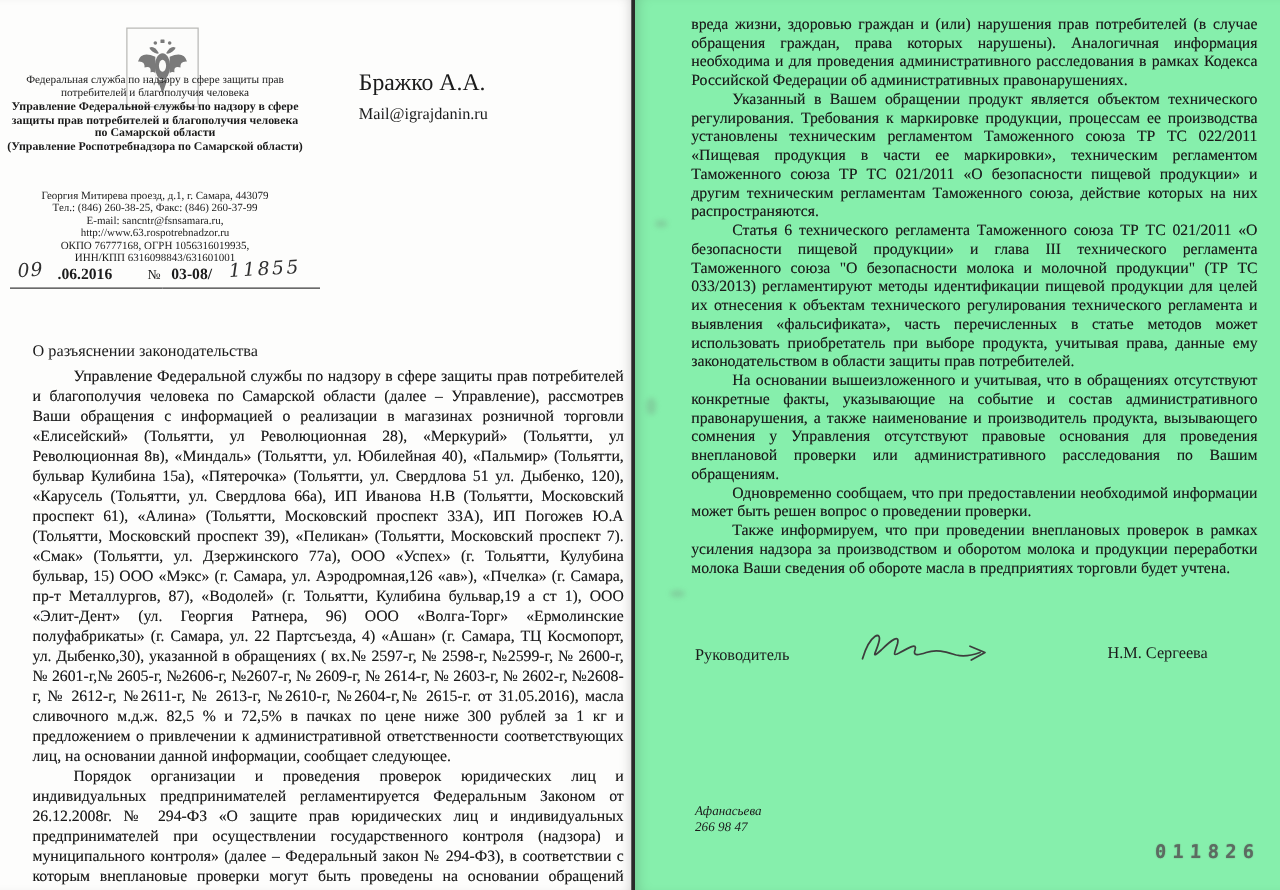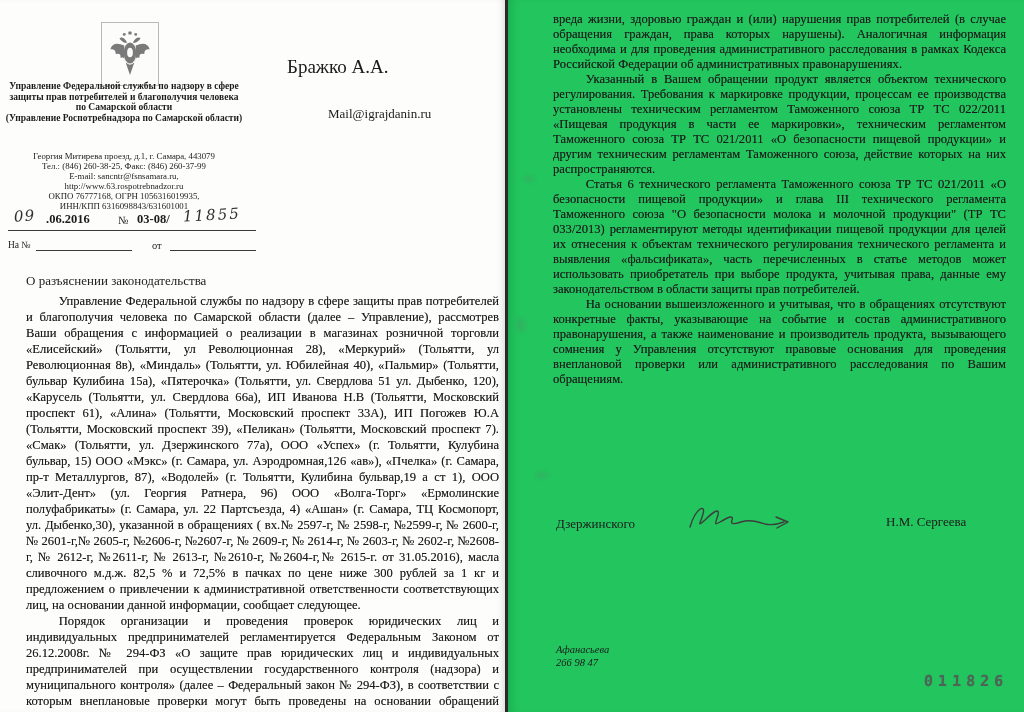--- a/index.html
+++ b/index.html
@@ -1,20 +1,20 @@
 <!DOCTYPE html>
 <html><head>
 <meta charset="utf-8">
 <style>
   html,body{margin:0;padding:0;background:#e8e8e6;}
   .scan{position:relative;width:1024px;height:712px;background:#fdfdfc;overflow:hidden;
         font-family:"Liberation Serif",serif;color:#1b1b1b;}
   .page{position:absolute;top:0;height:712px;overflow:hidden;}
   .page-left{left:0;width:505px;background:#fdfdfc;box-shadow:inset -6px 0 10px -7px rgba(0,0,0,.25);}
-  .page-right{left:508px;width:516px;background:#22c55e;box-shadow:inset 8px 0 12px -8px rgba(0,0,0,.22);}
+  .page-right{left:508px;width:516px;background:#86efac;box-shadow:inset 8px 0 12px -8px rgba(0,0,0,.22);}
   .divider{position:absolute;left:505px;top:0;width:3px;height:712px;background:#2a2a2a;}
   .abs{position:absolute;}
   
   .edge-dash{position:absolute;left:0;width:3px;background:rgba(126,58,48,.55);border-radius:1px;}
   .smudge{position:absolute;background:rgba(110,110,110,.22);border-radius:50%;filter:blur(2px);}
   
   .emblem{left:101px;top:22px;width:56px;height:62px;border:1px solid #b9b9b6;
           display:flex;align-items:center;justify-content:center;background:#fcfcfb;}
   .lh{left:4px;width:240px;text-align:center;line-height:11px;font-size:9px;}
   .lh-agency{top:58px;}
@@ -29,21 +29,21 @@
   .ref-row .nhand{left:177px;top:-3px;font-size:15px;transform:rotate(-3deg);letter-spacing:2px;}
   .uline{border-bottom:1px solid #3a3a3a;height:1px;}
   .ref-row .u1{left:2px;top:20px;width:122px;}
   .ref-row .u2{left:124px;top:20px;width:126px;}
   .na-row{left:6px;top:236px;width:252px;height:18px;font-size:9.5px;}
   .na-row .lbl1{left:2px;top:4px;}
   .na-row .u1{left:30px;top:13px;width:96px;}
   .na-row .lbl2{left:146px;top:4px;font-size:10.5px;}
   .na-row .u2{left:164px;top:13px;width:86px;}
   .addr-name{left:287px;top:56px;font-size:19px;}
-  .addr-mail{left:287px;top:106px;font-size:13px;margin-left:41px;}
+  .addr-mail{left:287px;top:83px;font-size:13px;}
   .subject{left:26px;top:273px;font-size:13px;}
   
   .body1{left:26px;top:293px;width:473px;font-size:12.6px;line-height:16px;text-align:justify;
          text-shadow:0 0 .4px rgba(20,20,20,.5);}
   .body2{left:45px;top:12px;width:453px;font-size:12.6px;line-height:15px;text-align:justify;
          text-shadow:0 0 .4px rgba(20,20,20,.5);}
   .body1 p,.body2 p{margin:0;}
   .p-ind{text-indent:2.6em;}
   
   .sig-title{left:48px;top:516px;font-size:13px;}
@@ -81,20 +81,21 @@
           <path d="M26 13 Q30 6 34 8.5 Q32.5 12 27.5 13.5 Z"></path>
           <ellipse cx="23" cy="24" rx="6.5" ry="11"></ellipse>
           <path d="M17 16 Q5 11 2.5 20 Q8.5 19.5 8 25 Q14 23.5 13 29 Q18 27.5 17 33 Z"></path>
           <path d="M29 16 Q41 11 43.5 20 Q37.5 19.5 38 25 Q32 23.5 33 29 Q28 27.5 29 33 Z"></path>
           <path d="M18.5 34 L23 47 L27.5 34 Q23 38.5 18.5 34 Z"></path>
         </g>
         <ellipse cx="23" cy="23.5" rx="3" ry="5" fill="#fbfbf9"></ellipse>
       </svg>
     </div>
 
+    <div class="abs lh lh-agency">Федеральная служба по надзору в сфере защиты прав потребителей и благополучия человека</div>
     <div class="abs lh lh-org">
       <span>Управление Федеральной службы по надзору в сфере защиты прав потребителей и благополучия человека по Самарской области</span><br>
       <span>(Управление Роспотребнадзора по Самарской области)</span>
     </div>
     <div class="abs lh lh-contacts">
       <div>Георгия Митирева проезд, д.1, г. Самара, 443079</div>
       <div>Тел.: (846) 260-38-25, Факс: (846) 260-37-99</div>
       <div>E-mail: sancntr@fsnsamara.ru,</div>
       <div>http://www.63.rospotrebnadzor.ru</div>
       <div>ОКПО 76777168, ОГРН 1056316019935,</div>
@@ -104,26 +105,20 @@
     <div class="abs ref-row">
       <span class="abs hand day">09</span>
       <span class="abs dprint">.06.2016</span>
       <span class="abs nosign">№</span>
       <span class="abs nprint">03-08/</span>
       <span class="abs hand nhand">11855</span>
       <div class="abs uline u1"></div>
       <div class="abs uline u2"></div>
     </div>
 
-    <div class="abs na-row">
-      <span class="abs lbl1">На №</span>
-      <div class="abs uline u1"></div>
-      <span class="abs lbl2">от</span>
-      <div class="abs uline u2"></div>
-    </div>
 
     <div class="abs addr-name">Бражко А.А.</div>
     <div class="abs addr-mail">Mail@igrajdanin.ru</div>
 
     <div class="abs subject">О разъяснении законодательства</div>
 
     <div class="abs body1">
       <p class="p-ind">Управление Федеральной службы по надзору в сфере защиты прав потребителей и благополучия человека по Самарской области (далее – Управление), рассмотрев Ваши обращения с информацией о реализации в магазинах розничной торговли «Елисейский» (Тольятти, ул Революционная 28), «Меркурий» (Тольятти, ул Революционная 8в), «Миндаль» (Тольятти, ул. Юбилейная 40), «Пальмир» (Тольятти, бульвар Кулибина 15а), «Пятерочка» (Тольятти, ул. Свердлова 51 ул. Дыбенко, 120), «Карусель (Тольятти, ул. Свердлова 66а), ИП Иванова Н.В (Тольятти, Московский проспект 61), «Алина» (Тольятти, Московский проспект 33А), ИП Погожев Ю.А (Тольятти, Московский проспект 39), «Пеликан» (Тольятти, Московский проспект 7). «Смак» (Тольятти, ул. Дзержинского 77а), ООО «Успех» (г. Тольятти, Кулубина бульвар, 15)  ООО «Мэкс» (г. Самара, ул. Аэродромная,126 «ав»), «Пчелка» (г. Самара, пр-т Металлургов, 87), «Водолей» (г. Тольятти, Кулибина бульвар,19 а ст 1), ООО «Элит-Дент» (ул. Георгия Ратнера, 96)  ООО «Волга-Торг» «Ермолинские полуфабрикаты» (г. Самара, ул. 22 Партсъезда, 4) «Ашан» (г. Самара, ТЦ Космопорт, ул. Дыбенко,30), указанной в обращениях ( вх.№ 2597-г,  № 2598-г, №2599-г, № 2600-г, № 2601-г,№ 2605-г, №2606-г, №2607-г, № 2609-г, № 2614-г, № 2603-г, № 2602-г, №2608-г,  № 2612-г, №2611-г, № 2613-г, №2610-г, №2604-г,№ 2615-г. от 31.05.2016),  масла сливочного м.д.ж. 82,5 % и 72,5% в пачках по цене ниже 300 рублей за 1 кг и предложением о привлечении к административной ответственности соответствующих лиц, на основании данной информации, сообщает следующее.</p>
       <p class="p-ind">Порядок организации и проведения проверок юридических лиц и индивидуальных предпринимателей регламентируется Федеральным Законом от 26.12.2008г. № 294-ФЗ «О защите прав юридических лиц и индивидуальных предпринимателей при осуществлении государственного контроля (надзора) и муниципального контроля» (далее – Федеральный закон № 294-ФЗ), в соответствии с которым внеплановые проверки могут быть проведены на основании обращений граждан, содержащих факты, подтверждающие создание угрозы или причинения</p>
     </div>
@@ -135,23 +130,25 @@
 
     <div class="smudge" style="left:16px;top:176px;width:10px;height:6px;"></div>
     <div class="smudge" style="left:9px;top:318px;width:8px;height:14px;"></div>
     <div class="smudge" style="left:28px;top:472px;width:12px;height:6px;"></div>
 
     <div class="abs body2">
       <p>вреда жизни, здоровью граждан и (или)  нарушения прав потребителей (в случае обращения граждан, права которых нарушены). Аналогичная информация необходима и для проведения административного расследования в рамках Кодекса Российской Федерации об административных правонарушениях.</p>
       <p class="p-ind">Указанный в Вашем обращении продукт является объектом технического регулирования. Требования к маркировке продукции, процессам ее производства установлены техническим регламентом Таможенного союза ТР ТС 022/2011 «Пищевая продукция в части ее маркировки», техническим регламентом Таможенного союза ТР ТС 021/2011 «О безопасности пищевой продукции» и другим техническим регламентам Таможенного союза, действие которых на них распространяются.</p>
       <p class="p-ind">Статья 6 технического регламента Таможенного союза ТР ТС 021/2011 «О безопасности пищевой продукции» и глава III технического регламента Таможенного союза "О безопасности молока и молочной продукции" (ТР ТС 033/2013) регламентируют методы идентификации пищевой продукции для целей их отнесения к объектам технического регулирования технического регламента и выявления «фальсификата», часть перечисленных в статье методов может использовать приобретатель при выборе продукта, учитывая права, данные ему законодательством в области защиты прав потребителей.</p>
       <p class="p-ind">На основании вышеизложенного и учитывая, что в обращениях отсутствуют конкретные факты, указывающие на событие и состав административного правонарушения, а также наименование и производитель продукта, вызывающего сомнения у Управления отсутствуют правовые основания для проведения внеплановой проверки или административного расследования по Вашим обращениям.</p>
+      <p class="p-ind">Одновременно сообщаем, что при предоставлении необходимой информации может быть решен вопрос о проведении проверки.</p>
+      <p class="p-ind">Также информируем, что при проведении внеплановых проверок в рамках усиления надзора за производством и оборотом  молока и продукции переработки молока Ваши сведения об обороте масла в предприятиях торговли будет учтена.</p>
     </div>
 
-    <div class="abs sig-title">Дзержинского</div>
+    <div class="abs sig-title">Руководитель</div>
     <div class="abs sig-svg">
       <svg width="118" height="44" viewBox="0 0 118 44" aria-hidden="true">
         <path d="M10 30 C16 10 26 7 23 17 C21 25 16 31 25 23 C33 15 40 10 38 18 C36 25 33 29 40 25 C47 21 54 17 52 23 C50 28 55 27 61 25 C70 22 78 25 85 27 C91 28.5 97 27.5 104 25 M96 20 L108 25 L97 31" stroke="#3d3d3d" fill="none" stroke-width="1.4" stroke-linecap="round" stroke-linejoin="round"></path>
       </svg>
     </div>
     <div class="abs sig-name">Н.М. Сергеева</div>
 
     <div class="abs executor">
       <div>Афанасьева</div>
       <div>266 98 47</div>

